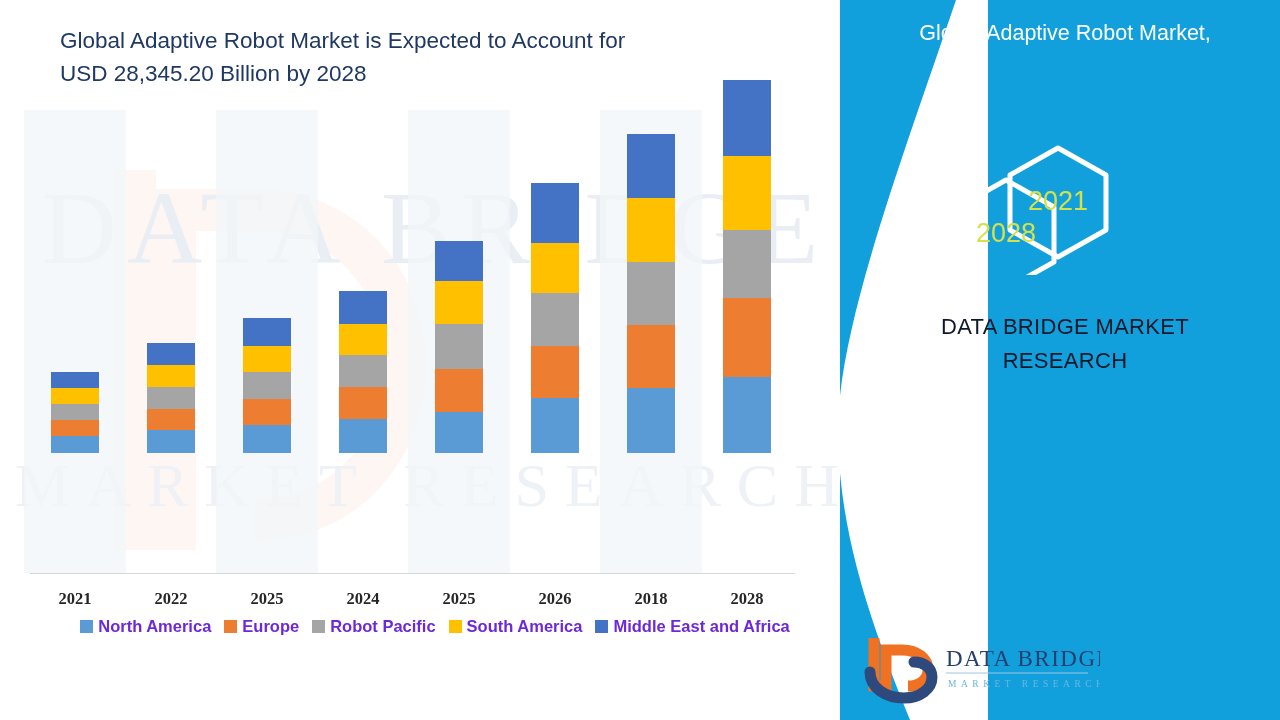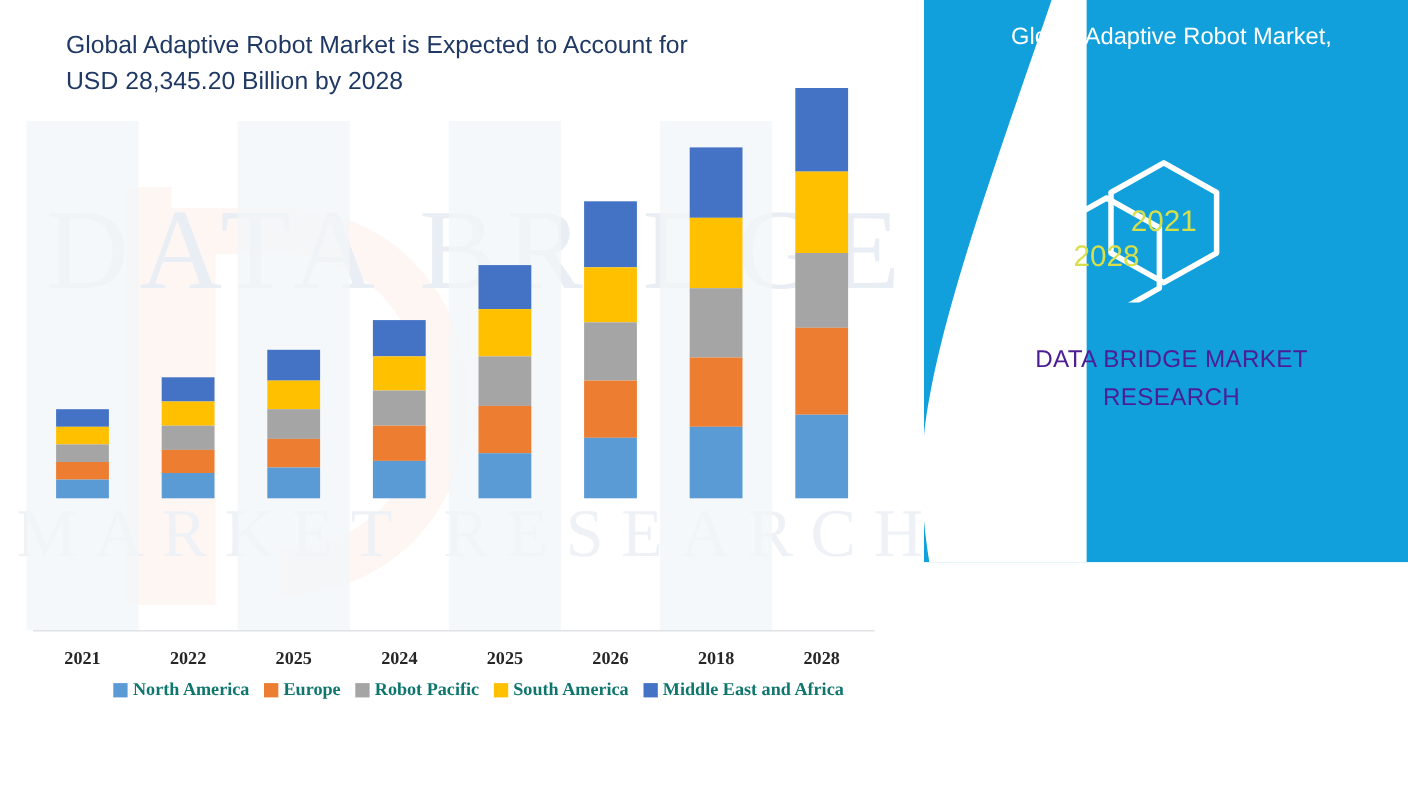--- a/index.html
+++ b/index.html
@@ -63,45 +63,45 @@
 
   
   .legend {
     position:absolute; left:0; top:617px; width:870px;
     display:flex; justify-content:center; align-items:center; gap:13px;
     flex-wrap:nowrap;
   }
   .legend-item { display:flex; align-items:center; gap:5px; }
   .legend-swatch { width:13px; height:13px; display:inline-block; flex:0 0 auto; }
   .legend-label {
-    font-size:16.5px; color:#0f766e; font-weight:700;
-    font-family:Liberation Serif, serif; white-space:nowrap;
+    font-size:16.5px; color:#6d28d9; font-weight:700;
+    font-family:Liberation Sans, sans-serif; white-space:nowrap;
   }
 
   
   .right-panel {
-    position:absolute; right:0; top:0; width:440px; height:511px;
+    position:absolute; right:0; top:0; width:440px; height:720px;
     background:#11a0dc; overflow:hidden;
   }
   
   .wedge { position:absolute; left:-2px; top:0; width:150px; height:720px; }
   .wedge svg { display:block; width:100%; height:100%; }
 
   .panel-title {
     position:absolute; left:30px; top:18px; width:390px;
     text-align:center; color:#ffffff;
     font-size:21.5px; line-height:31px; font-weight:400;
   }
 
   .hexes { position:absolute; left:118px; top:140px; width:200px; height:135px; }
   .hexes svg { display:block; width:100%; height:100%; }
 
   .brand {
     position:absolute; left:20px; top:310px; width:410px;
-    text-align:center; color:#4c1d95;
+    text-align:center; color:#0f172a;
     font-size:22px; line-height:34px; font-weight:400; letter-spacing:.3px;
   }
 
   .logo-block { position:absolute; left:20px; top:632px; width:240px; height:72px; }
   .logo-block svg { display:block; width:100%; height:100%; }
 </style>
 </head>
 <body>
 
 <div id="stage">

